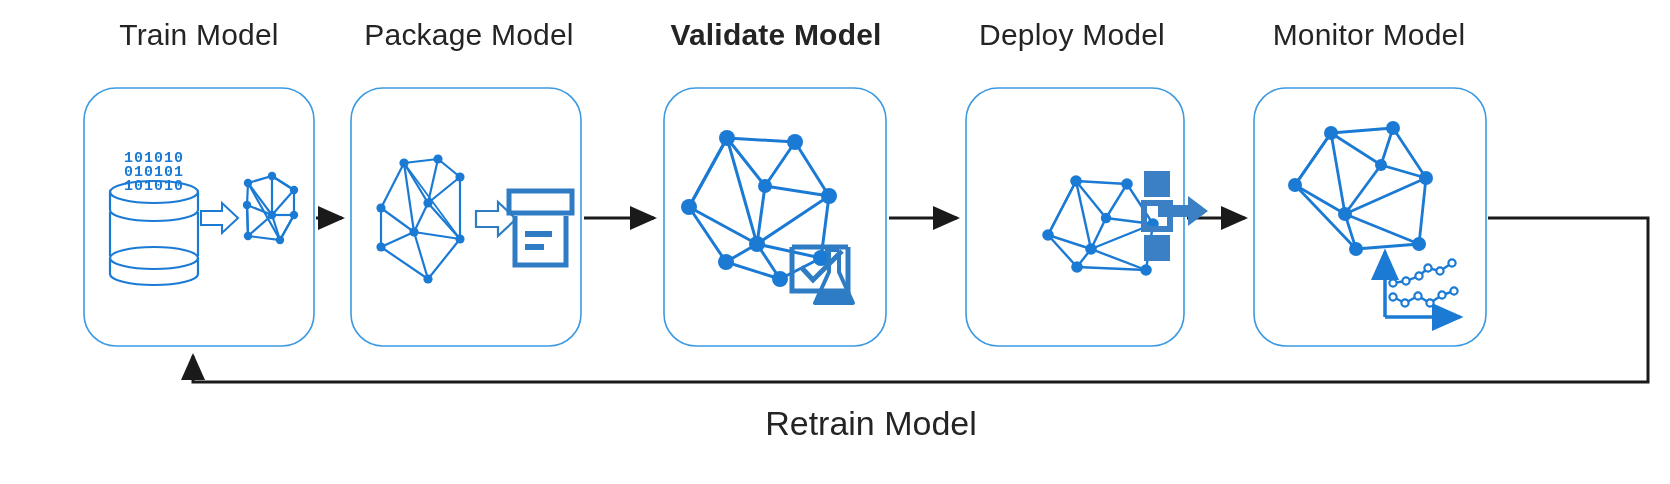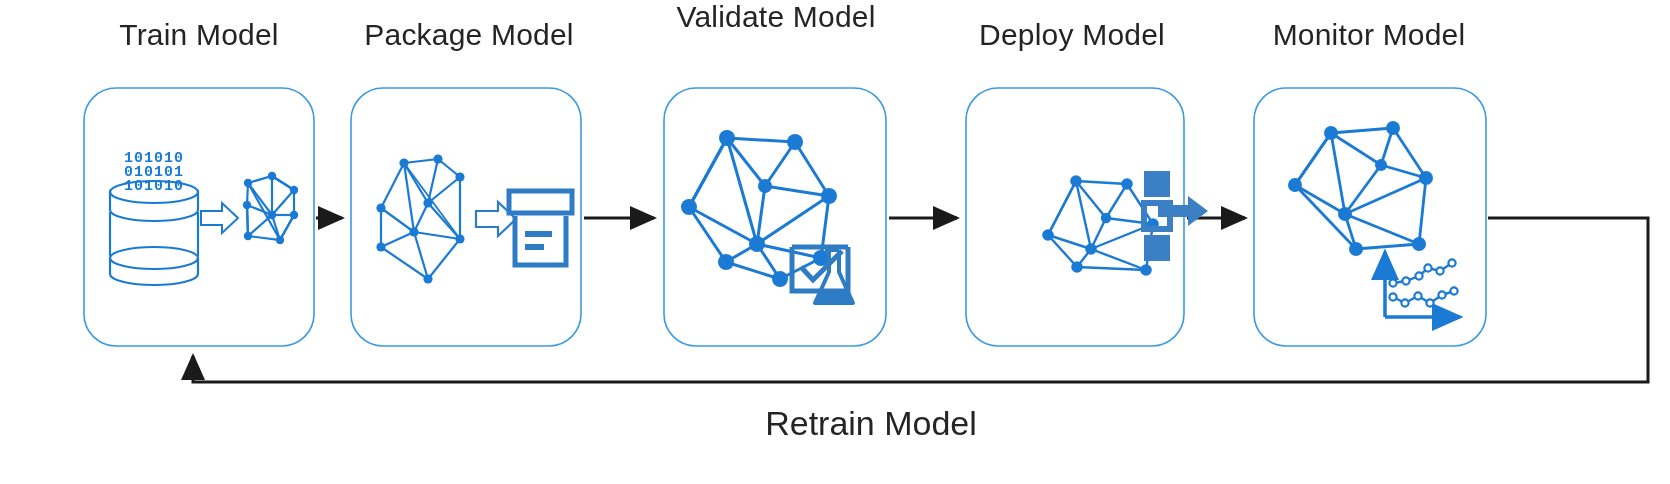--- a/index.html
+++ b/index.html
@@ -27,21 +27,21 @@
     top:404px;
   }
 </style>
 </head>
 <body>
 
 <div id="stage">
 
   <div class="stage-label" style="left:0px;top:18px;width:326px;">Train Model</div>
   <div class="stage-label" style="left:270px;top:18px;width:326px;">Package Model</div>
-  <div class="stage-label" style="left:577px;top:0;width:326px;">Validate Model</div>
+  <div class="stage-label" style="left:577px;top:18px;width:326px;font-weight:bold;">Validate Model</div>
   <div class="stage-label" style="left:1170px;top:18px;width:326px;">Monitor Model</div>
   <div class="stage-label" style="left:873px;top:18px;width:326px;">Deploy Model</div>
 
   <div class="loop-label">Retrain Model</div>
 
   <svg id="svg-root" viewBox="0 0 1670 484" xmlns="http://www.w3.org/2000/svg">
     <defs>
       <marker id="arrowBlack" markerWidth="10" markerHeight="10" refX="8" refY="4" orient="auto" markerUnits="strokeWidth">
         <path d="M0,0 L9,4 L0,8 Z" fill="#1a1a1a"></path>
       </marker>

